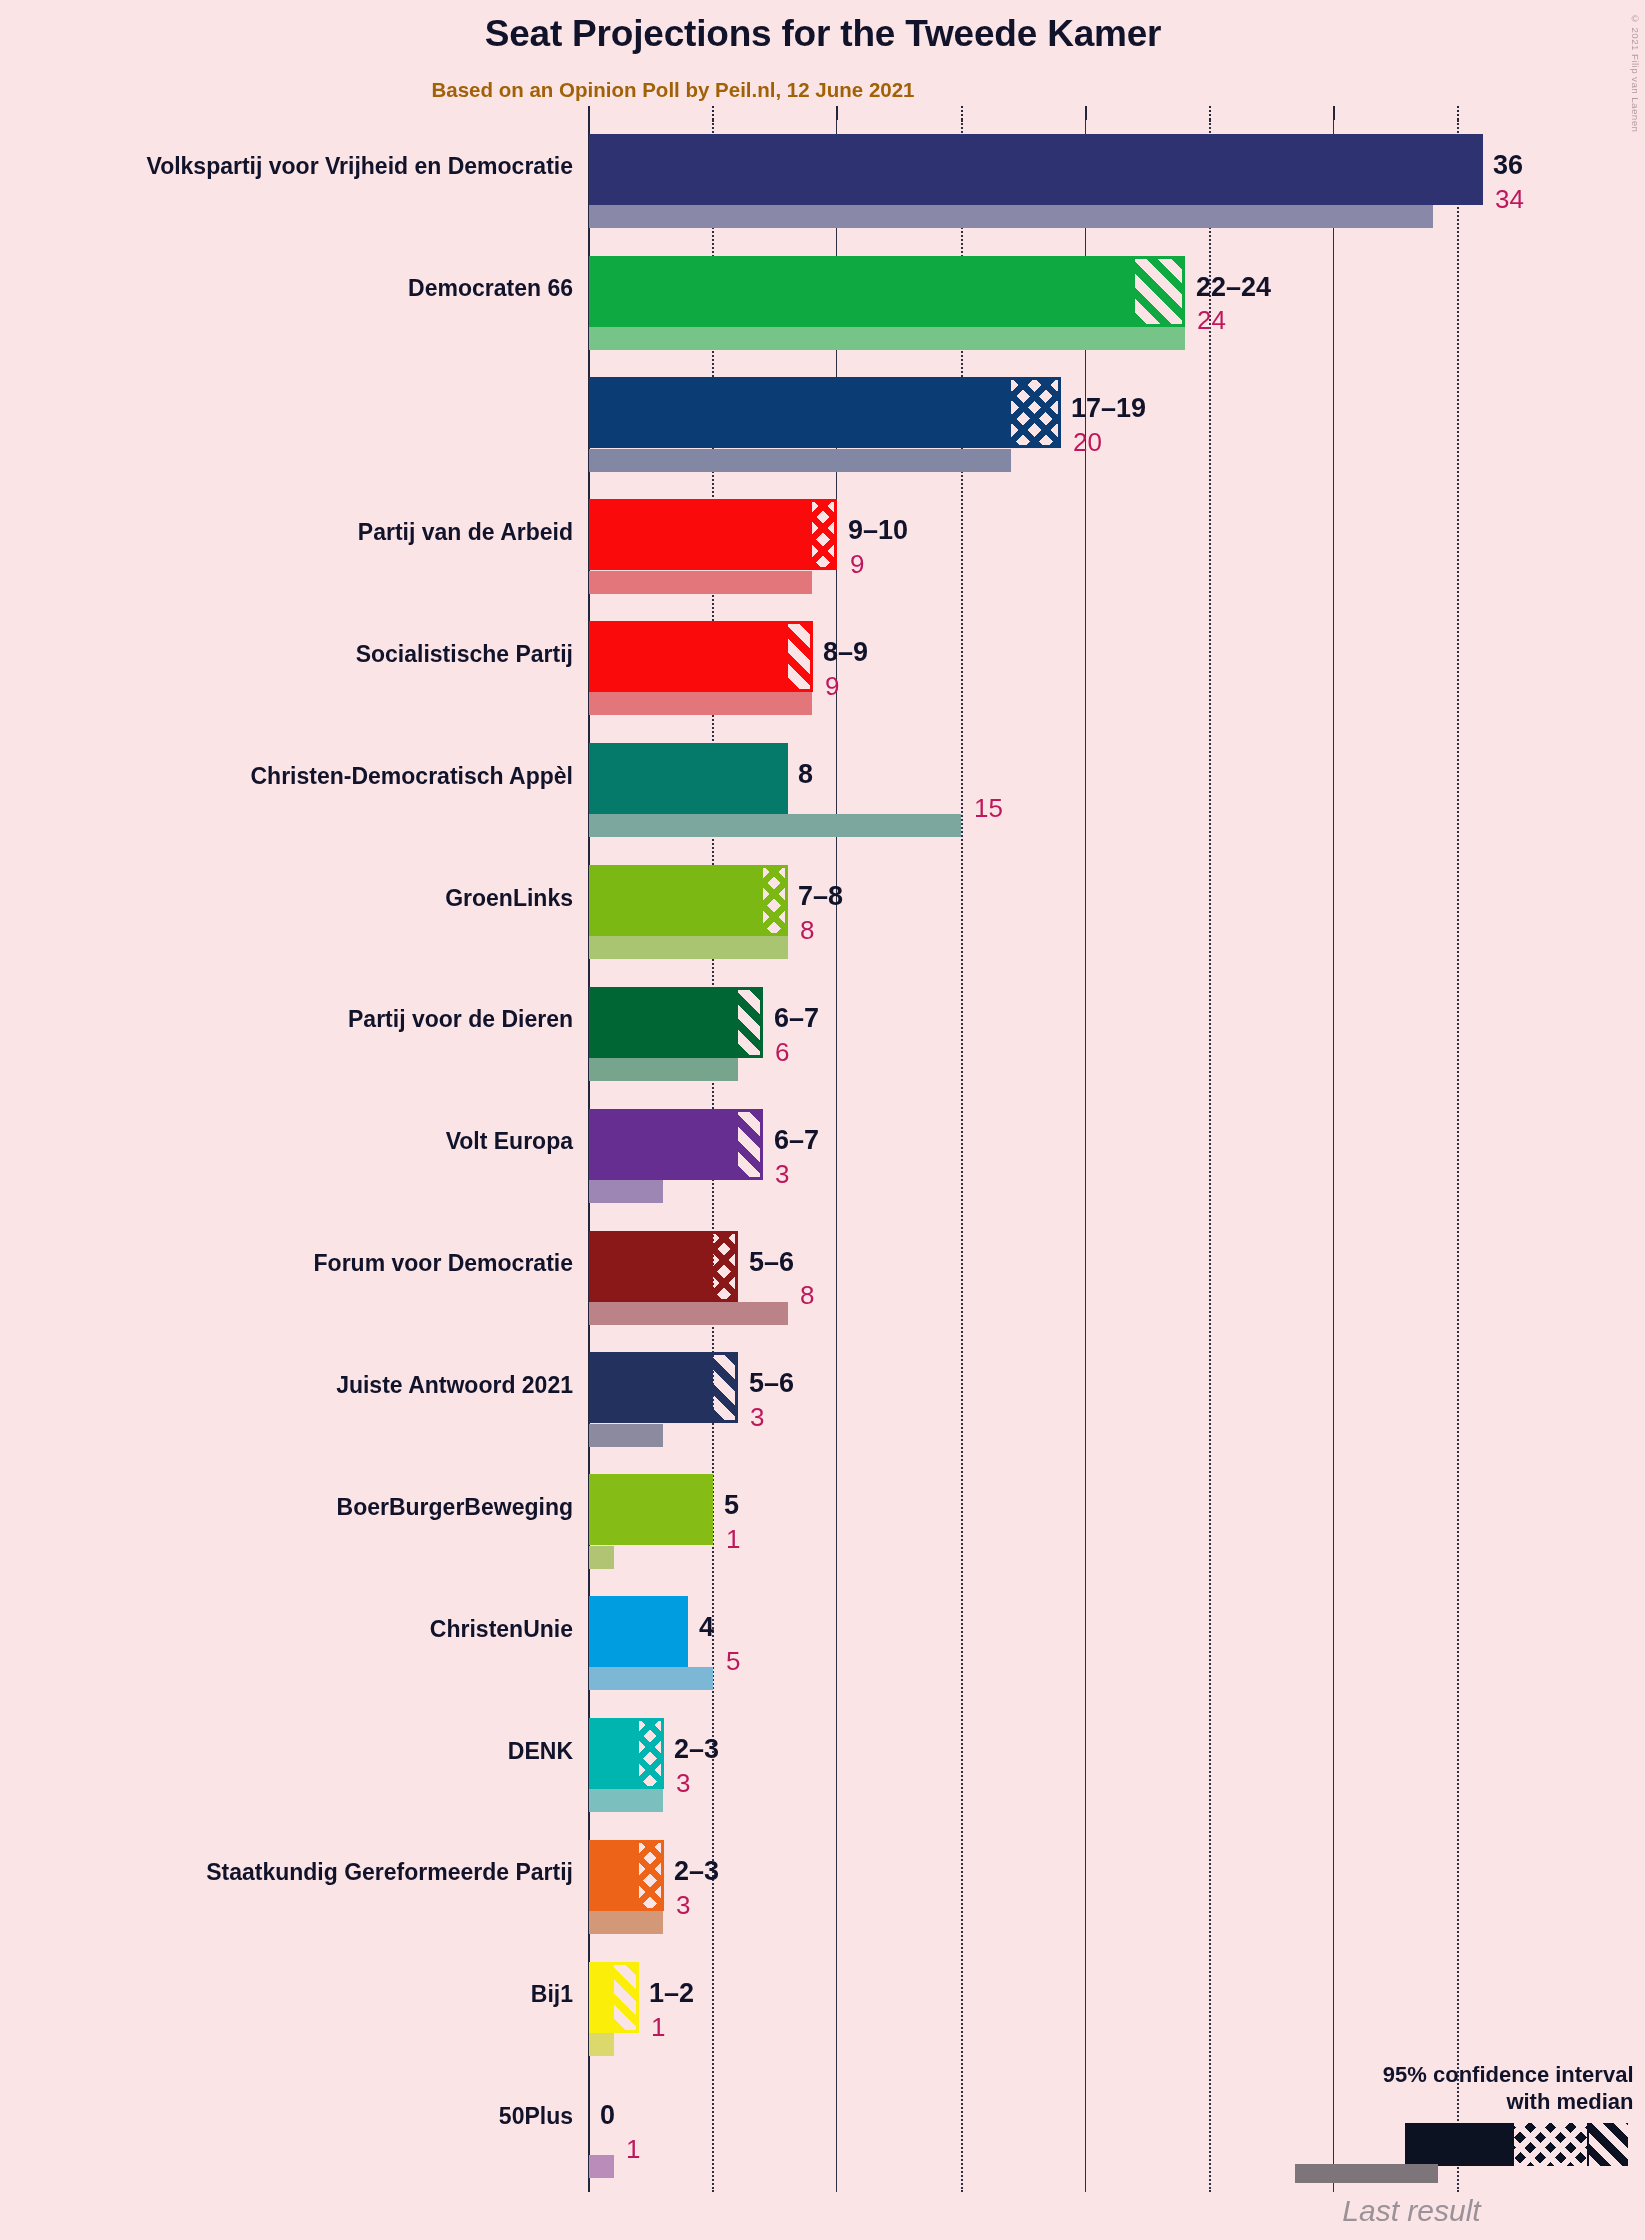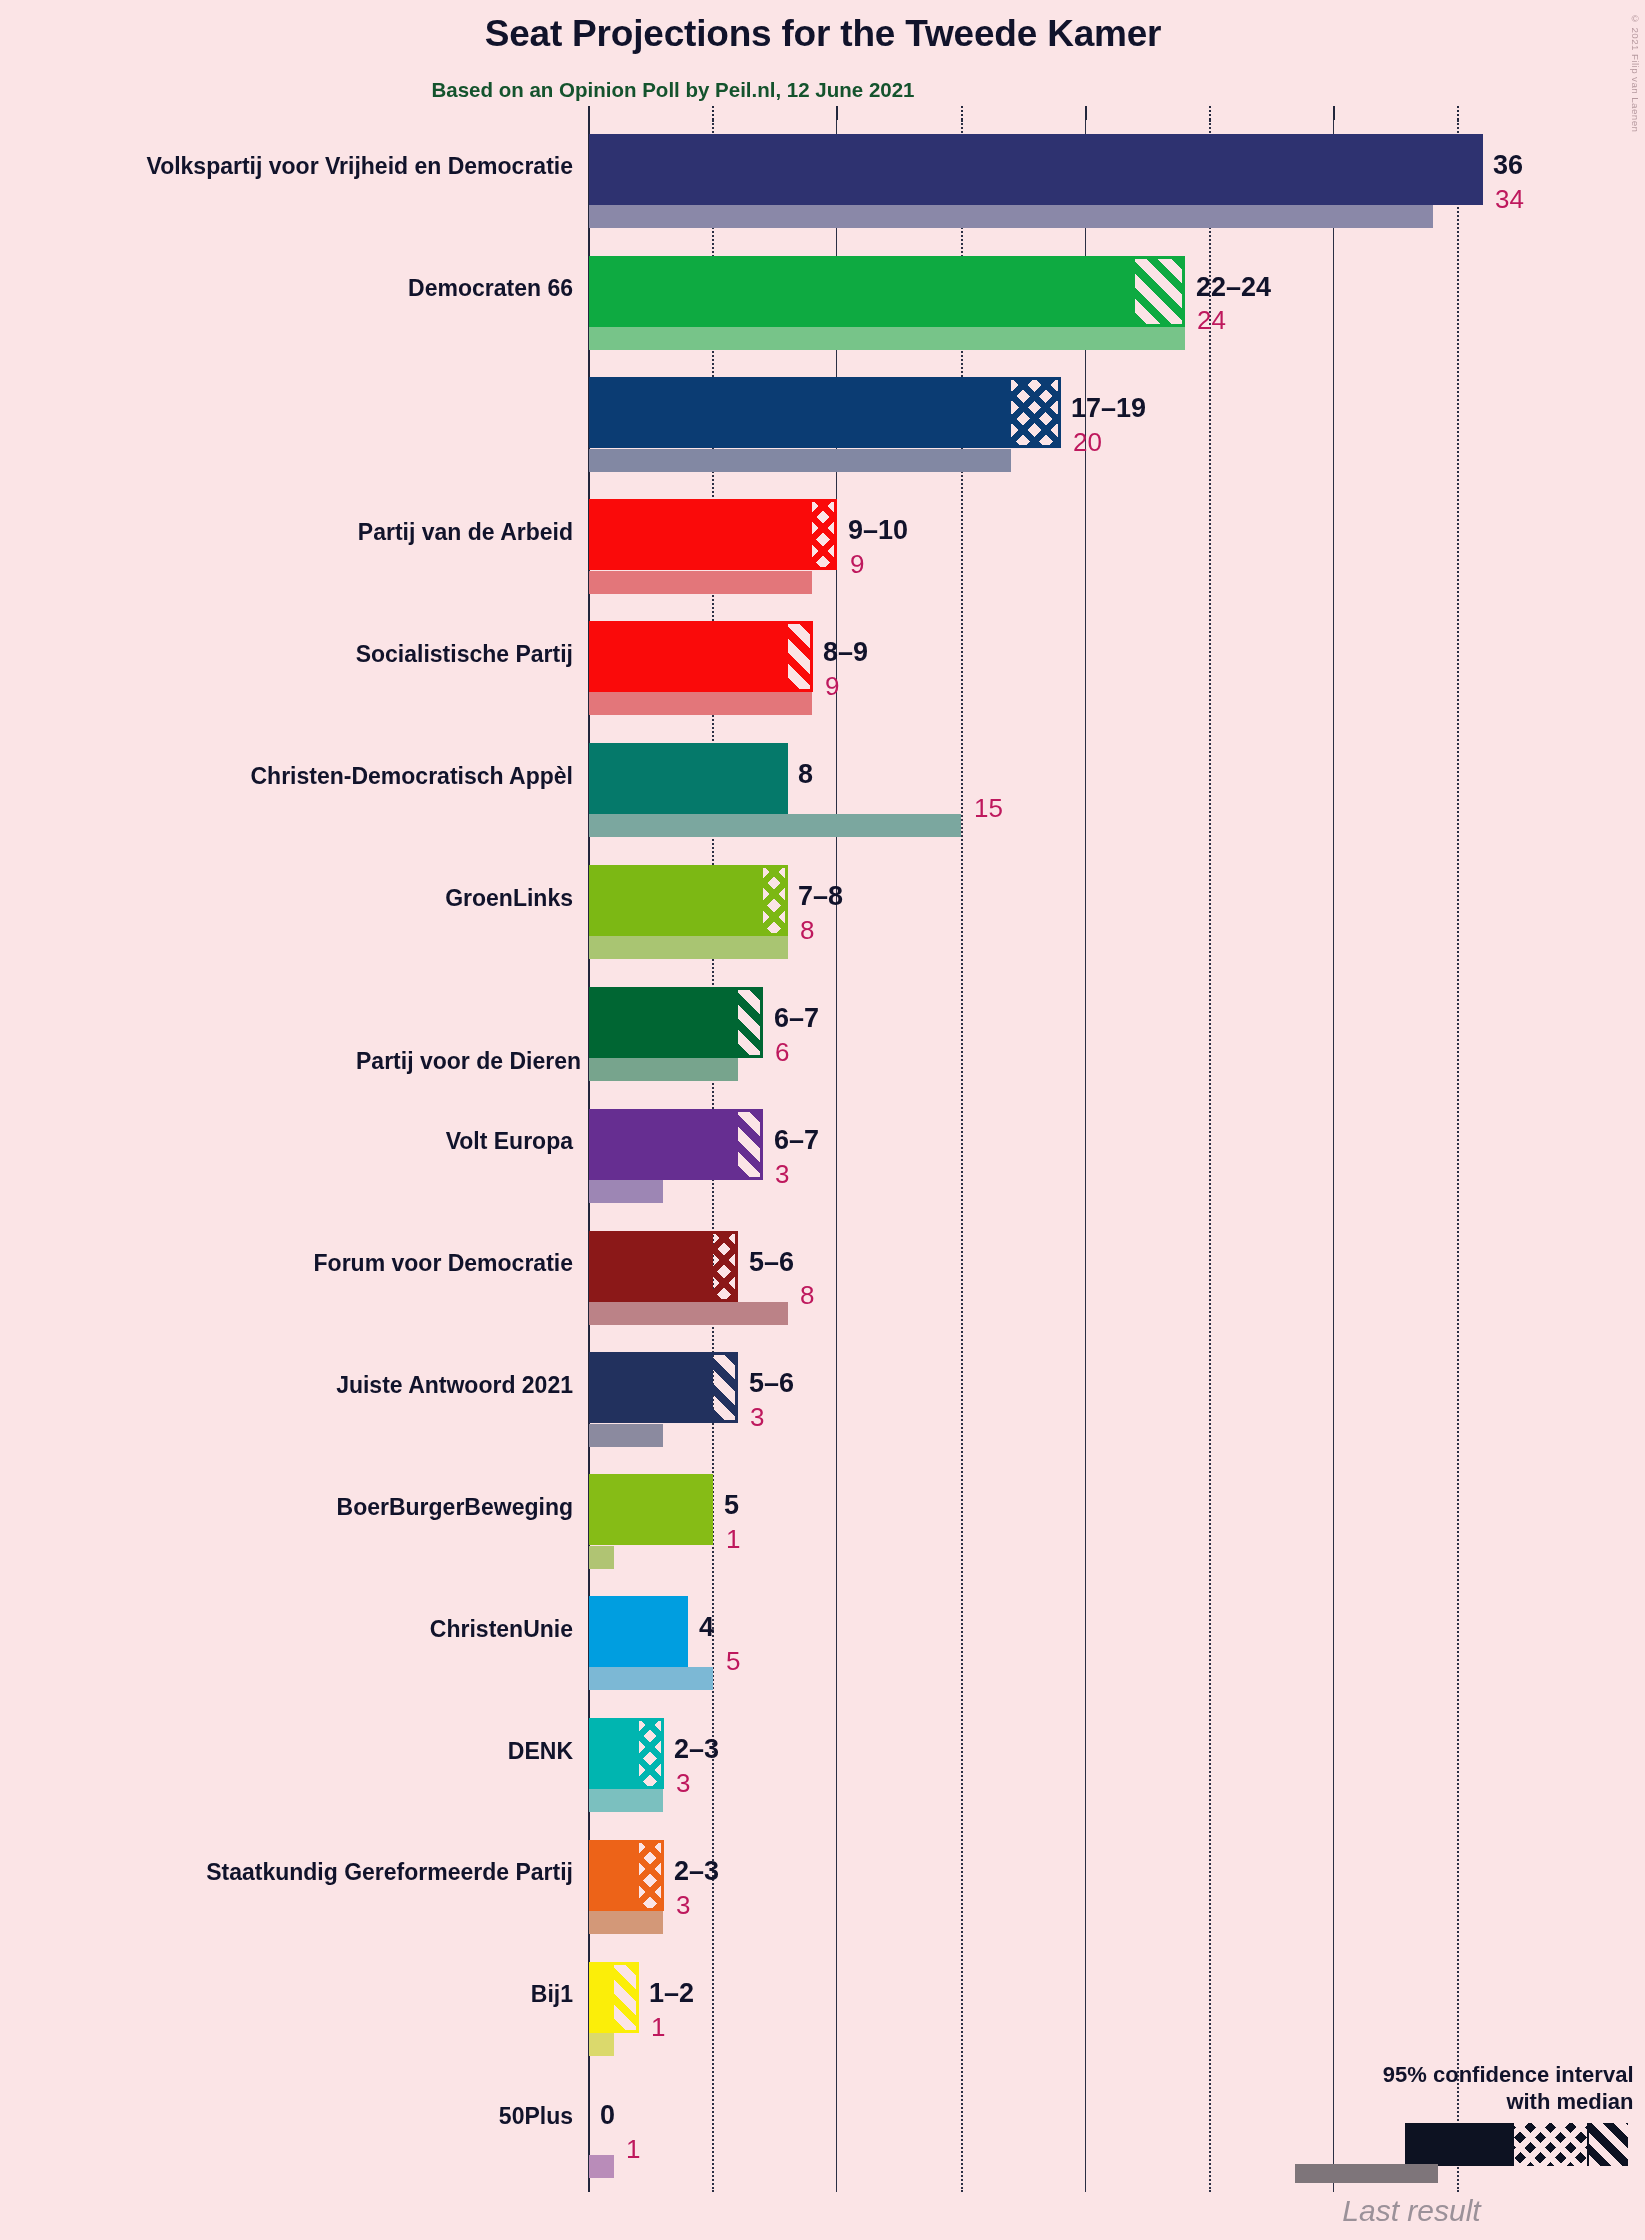--- a/index.html
+++ b/index.html
@@ -12,21 +12,21 @@
     position:relative;
   }
   
   #title{
     position:absolute;top:12.5px;left:0;width:1646px;
     text-align:center;font-size:37px;font-weight:bold;letter-spacing:-0.2px;
     color:#11132b;
   }
   #subtitle{
     position:absolute;top:78px;left:0;width:1346px;
-    text-align:center;font-size:20.5px;font-weight:bold;color:#14532d;
+    text-align:center;font-size:20.5px;font-weight:bold;color:#a16207;
   }
   #copyright{
     position:absolute;top:12.5px;right:5.3px;
     font-size:9.8px;color:#b79aa0;
     writing-mode:vertical-rl;
     letter-spacing:0.4px;
   }
   
   #plot{
     position:absolute;
@@ -153,21 +153,21 @@
     <div class="vnum" style="left: 798px; top: 759px;">8</div>
     <div class="lnum" style="left: 974px; top: 793px;">15</div>
     <div class="plabel" style="width: 573px; left: 0px; top: 885px;">GroenLinks</div>
     <div class="lastbar" style="left: 589px; top: 936px; width: 199px; height: 23px; background: rgb(169, 197, 114);"></div>
     <div class="bar" style="left: 589px; top: 865px; width: 199px; height: 71px;">
       <div class="solid" style="width: 174px; background: rgb(124, 184, 20);"></div>
       <div class="hatch" style="left: 174px; width: 25px; background-image: repeating-linear-gradient(45deg, rgb(124, 184, 20) 0px, rgb(124, 184, 20) 6.2px, transparent 6.2px, transparent 16px), repeating-linear-gradient(-45deg, rgb(124, 184, 20) 0px, rgb(124, 184, 20) 6.2px, transparent 6.2px, transparent 16px); border-top: 3.6px solid rgb(124, 184, 20); border-bottom: 3.6px solid rgb(124, 184, 20); border-right: 3.6px solid rgb(124, 184, 20); box-sizing: border-box;"></div>
     </div>
     <div class="vnum" style="left: 798px; top: 881px;">7–8</div>
     <div class="lnum" style="left: 800px; top: 915px;">8</div>
-    <div class="plabel" style="width: 573px; left: 8px; top: 1006px; margin-top: 42px;">Partij voor de Dieren</div>
+    <div class="plabel" style="width: 573px; left: 0px; top: 1006px;">Partij voor de Dieren</div>
     <div class="lastbar" style="left: 589px; top: 1058px; width: 149px; height: 23px; background: rgb(119, 164, 141);"></div>
     <div class="bar" style="left: 589px; top: 987px; width: 174px; height: 71px;">
       <div class="solid" style="width: 149px; background: rgb(0, 102, 51);"></div>
       <div class="hatch" style="left: 149px; width: 25px; background-image: repeating-linear-gradient(45deg, rgb(0, 102, 51) 0px, rgb(0, 102, 51) 8px, transparent 8px, transparent 18px); border-top: 3.6px solid rgb(0, 102, 51); border-bottom: 3.6px solid rgb(0, 102, 51); border-right: 3.6px solid rgb(0, 102, 51); box-sizing: border-box;"></div>
     </div>
     <div class="vnum" style="left: 774px; top: 1003px;">6–7</div>
     <div class="lnum" style="left: 775px; top: 1037px;">6</div>
     <div class="plabel" style="width: 573px; left: 0px; top: 1128px;">Volt Europa</div>
     <div class="lastbar" style="left: 589px; top: 1180px; width: 74px; height: 23px; background: rgb(157, 134, 180);"></div>
     <div class="bar" style="left: 589px; top: 1109px; width: 174px; height: 71px;">

